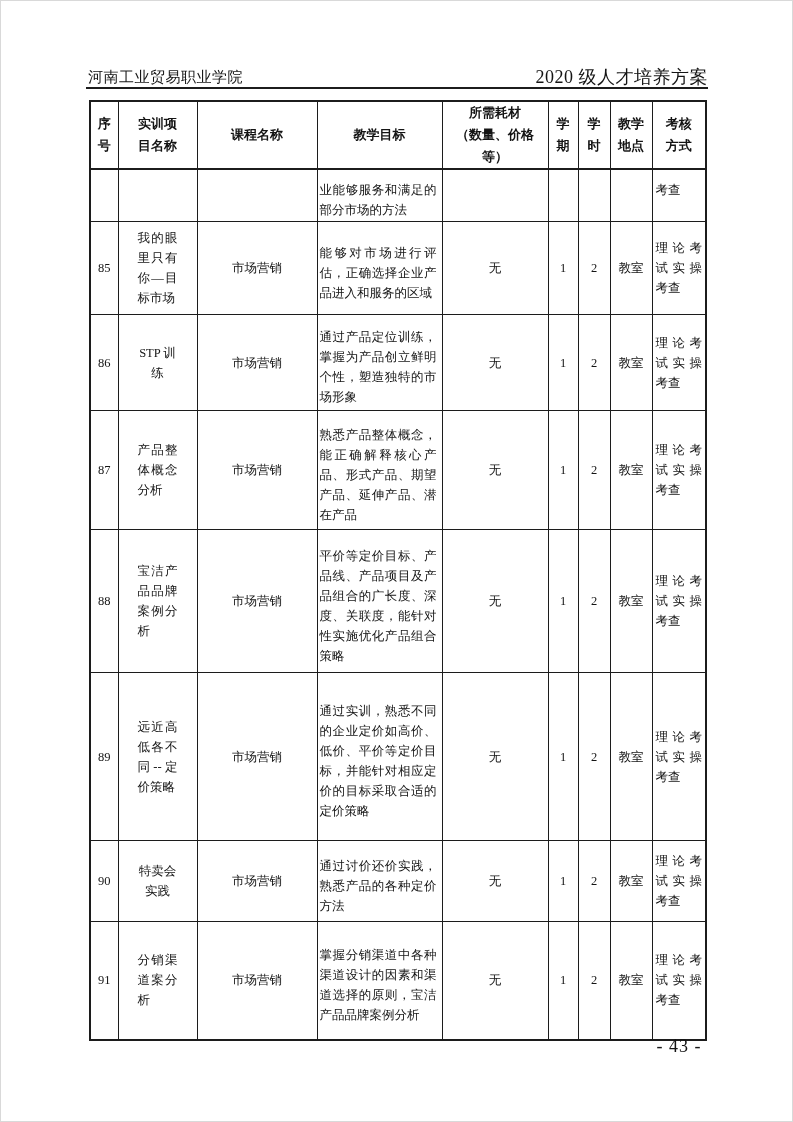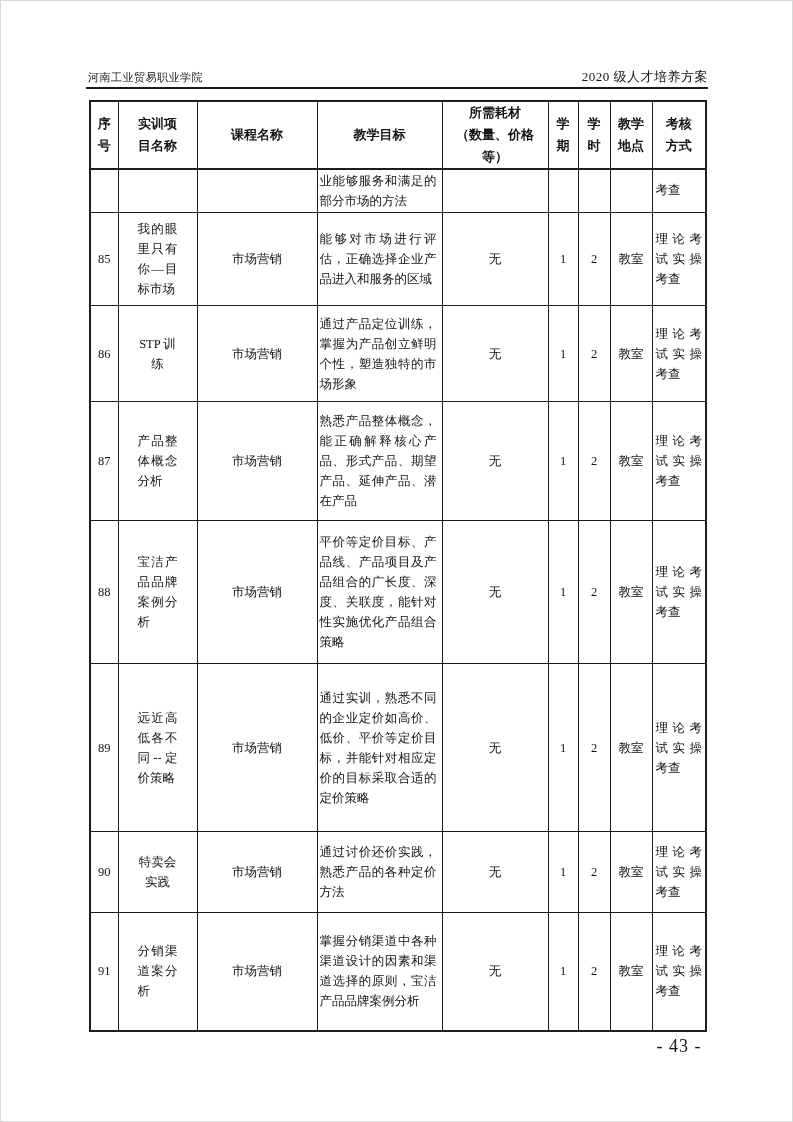--- a/index.html
+++ b/index.html
@@ -3,22 +3,22 @@
 <meta charset="utf-8">
 <style>
   html,body { margin:0; padding:0; }
   body {
     width:793px; height:1122px; position:relative;
     background:#ffffff; color:#141414;
     font-family:"Liberation Serif","DejaVu Serif",serif;
     box-shadow: inset 0 0 0 1px #d9d9d9;
     overflow:hidden;
   }
-  .hdr-left  { position:absolute; top:69px; left:88px;  font-size:11px; line-height:16px; letter-spacing:0.5px; }
-  .hdr-right { position:absolute; top:69px; right:85px; font-size:13px; line-height:16px; letter-spacing:0.5px; }
+  .hdr-left  { position:absolute; top:69px; left:88px;  font-size:15px; line-height:16px; letter-spacing:0.5px; }
+  .hdr-right { position:absolute; top:69px; right:85px; font-size:18px; line-height:16px; letter-spacing:0.5px; }
   .hdr-rule  { position:absolute; top:87px; left:86px; width:622px; height:2px; background:#1c1c1c; }
 
   table.main {
     position:absolute; top:100px; left:89px; width:616px;
     border-collapse:collapse; table-layout:fixed;
     border:2px solid #1c1c1c;
   }
   th, td { border:1px solid #1c1c1c; overflow:hidden; }
   thead th {
     border-bottom:2px solid #1c1c1c;
@@ -26,21 +26,21 @@
     text-align:center; vertical-align:middle;
     white-space:pre-line; line-height:22px; padding:0 1px;
   }
   td {
     font-size:12.5px; line-height:20px;
     vertical-align:middle; padding:1px 2px;
   }
   td.c-center  { text-align:center;margin-top:12px; }
   td.c-justify { text-align:justify; }
   td.col-project  { padding:1px 19px; }
-  td.col-objective{ text-align:justify; padding:1px 5px 1px 2px; }
+  td.col-objective{ text-align:justify; padding:10px 5px 1px 2px; }
   td.col-assess   { text-align:justify; padding:10px 3px; }
   tr.row-cont td  { vertical-align:top; }
 
   .page-number {
     position:absolute; top:1036px; left:652px; width:54px;
     font-size:18px; text-align:center; letter-spacing:1px;
   }
 </style>
 </head>
 <body>

